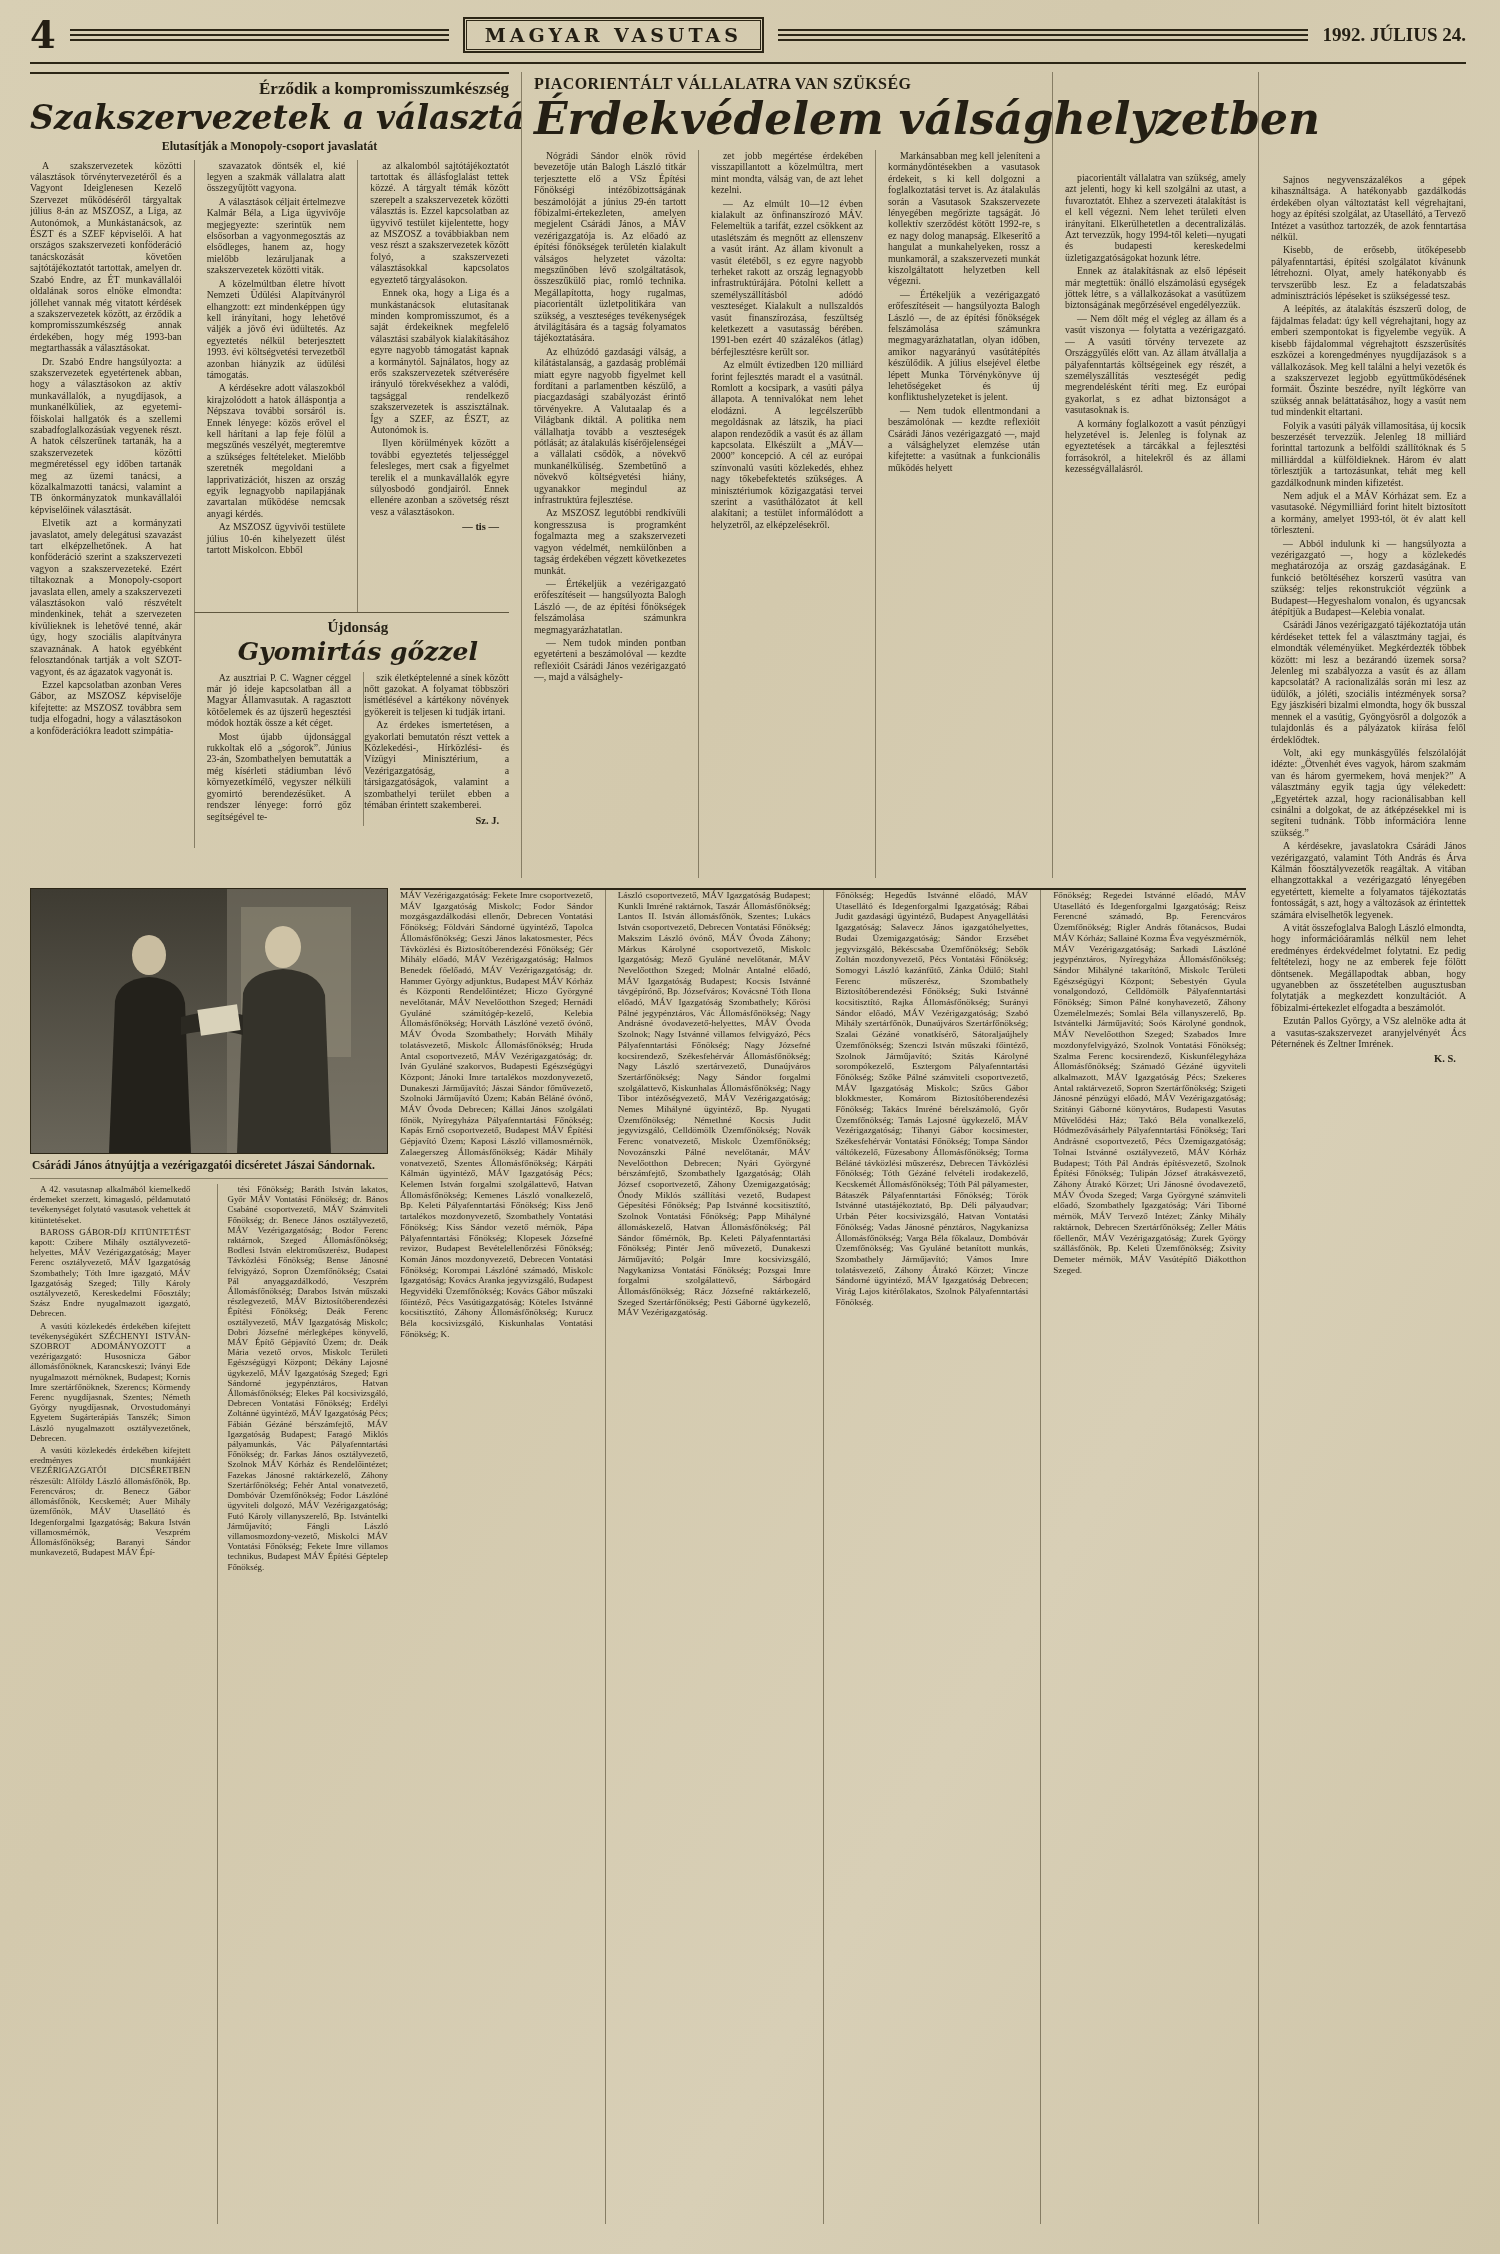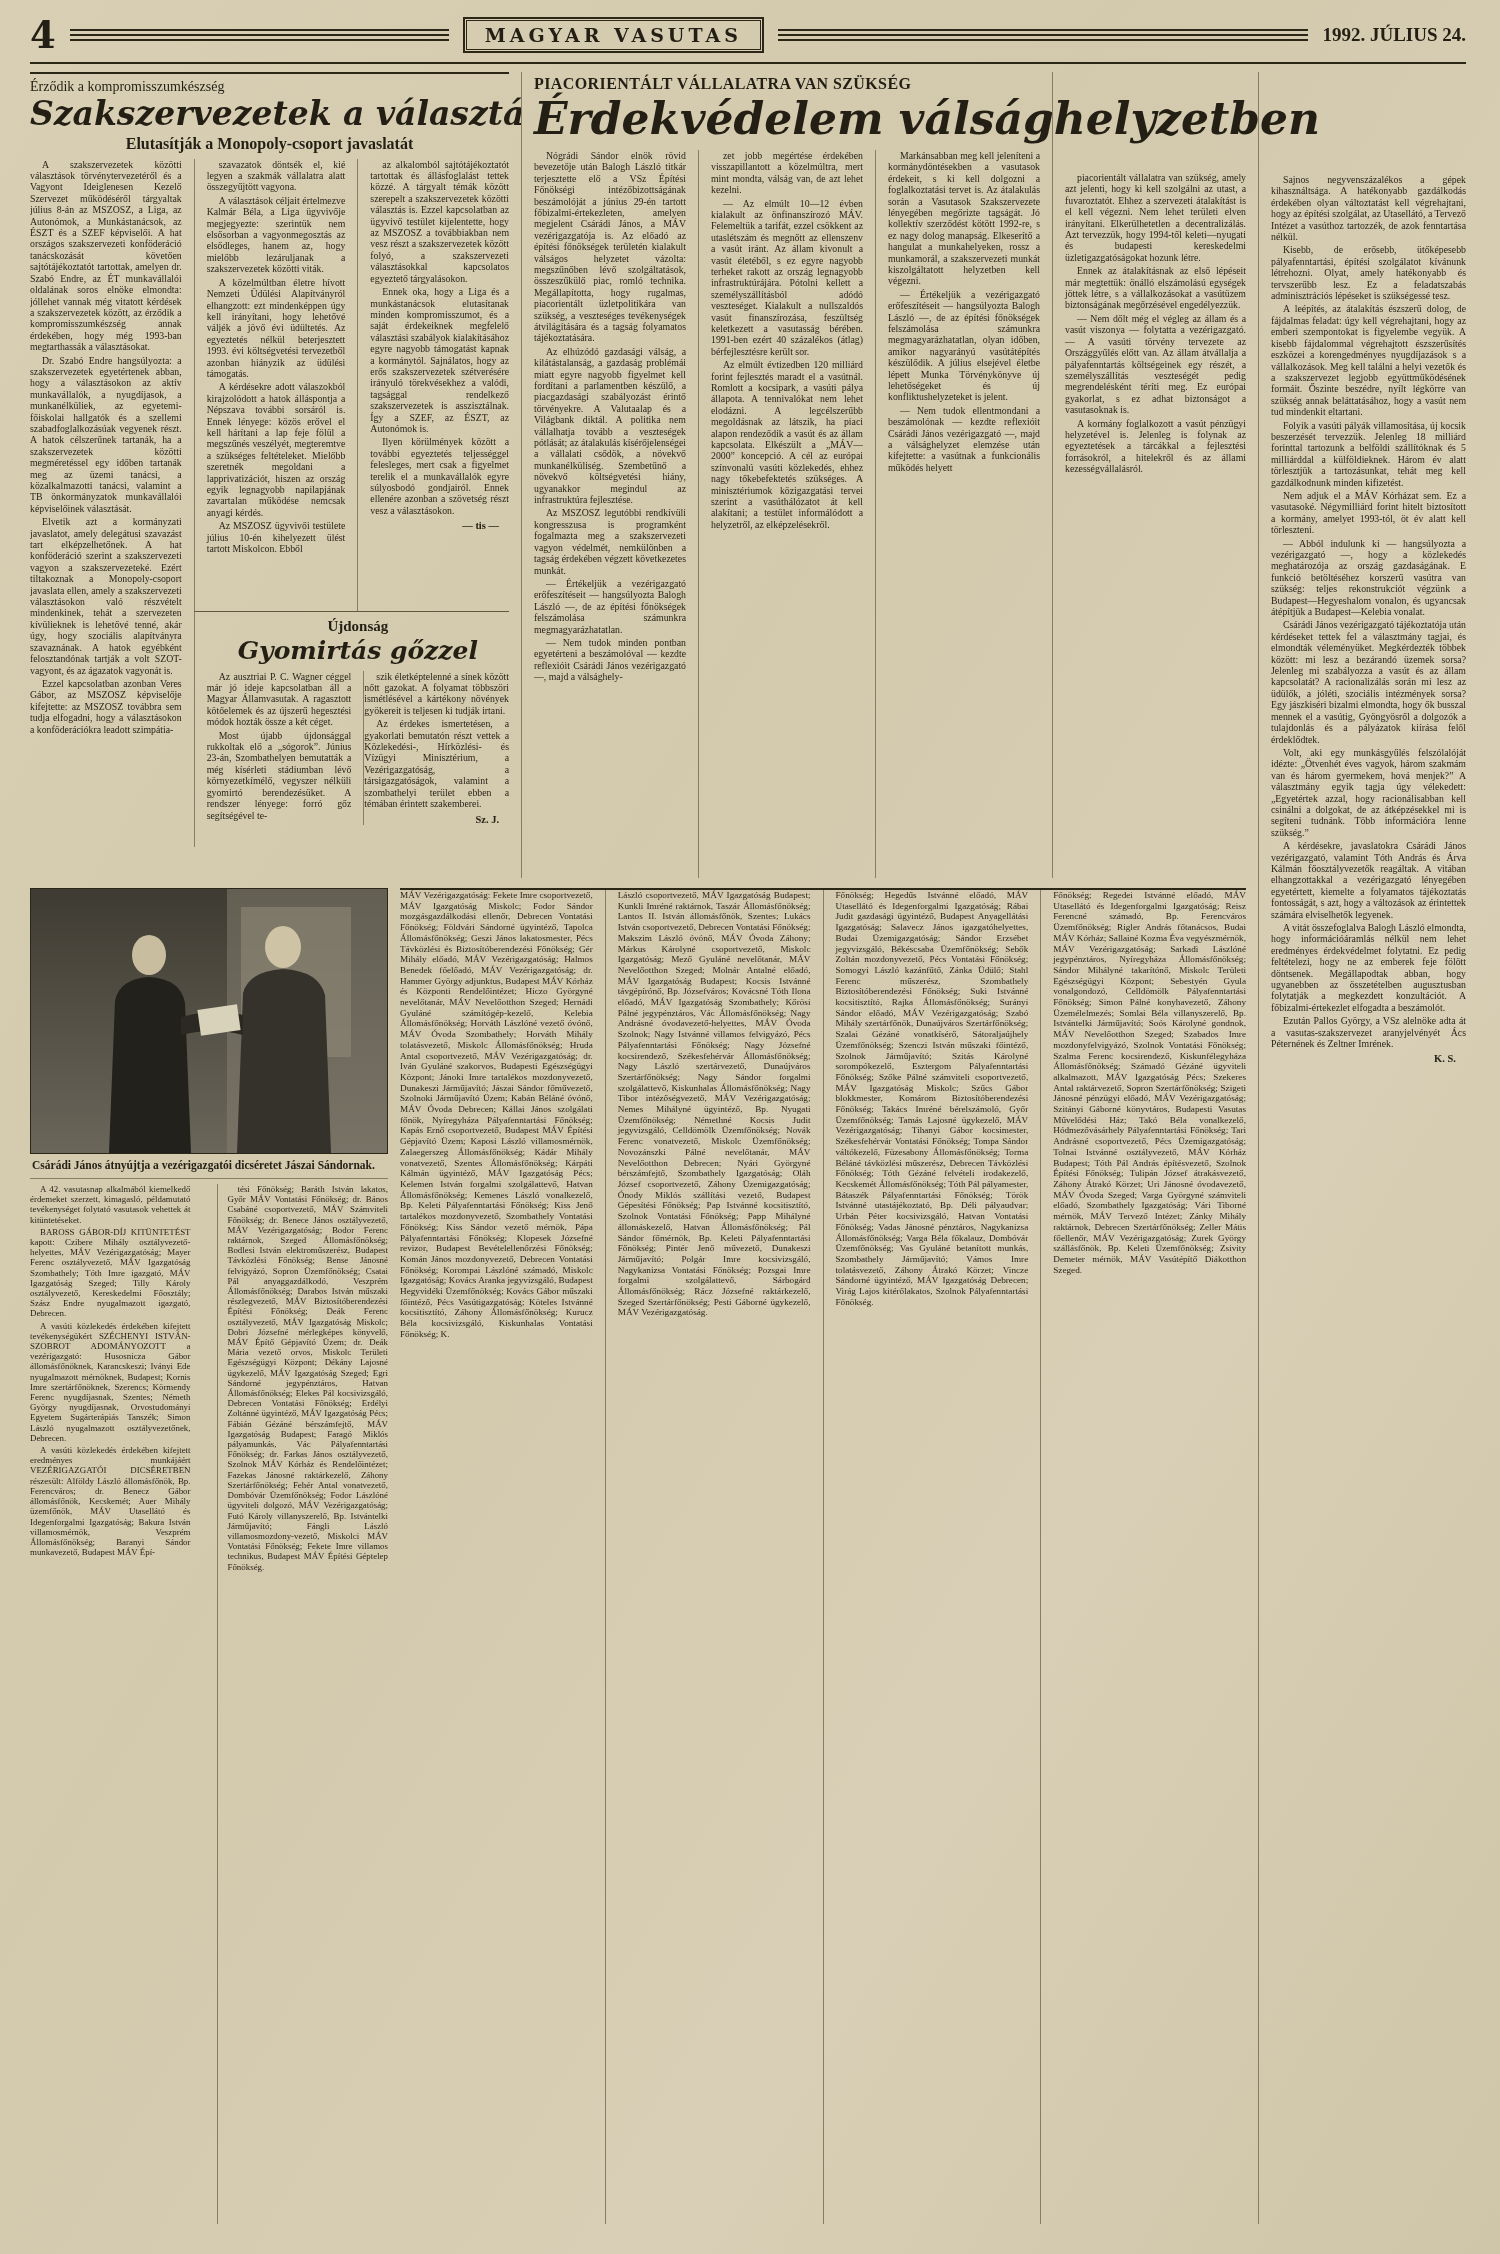--- a/index.html
+++ b/index.html
@@ -26,23 +26,23 @@
   
   .content { display:flex; gap:12px; height:2152px; margin-top:8px; }
   .main-left { flex:1; min-width:0; display:flex; flex-direction:column; }
   .rail { flex:0 0 208px; border-left:1px solid #867d64; padding-left:12px; padding-top:102px; overflow:hidden; }
 
   .row-a { display:flex; gap:12px; height:806px; }
   .row-b { display:flex; gap:12px; margin-top:10px; flex:1; min-height:0; }
 
   
   .union-art { flex:0 0 492px; border-right:1px solid #867d64; padding-right:12px; overflow:hidden; }
-  .u-kicker { border-top:2px solid #2c2616; font-size:14px; font-weight:normal; padding:5px 0 2px; }
+  .u-kicker { border-top:2px solid #2c2616; font-size:17px; font-weight:bold; padding:5px 0 2px;text-align:right; }
   .u-headline { font-family:"DejaVu Serif", serif; font-style:italic; font-weight:bold; font-size:33px; text-align:center; line-height:1.05; white-space:nowrap; }
-  .u-subhead { text-align:center; font-weight:bold; font-size:16px; margin:3px 0 6px; }
+  .u-subhead { text-align:center; font-weight:bold; font-size:12px; margin:3px 0 6px; }
   .u-body { display:grid; grid-template-columns:1fr 1fr 1fr; grid-template-rows:452px 1fr; column-gap:12px; height:688px; }
   .u-c1 { grid-row:1/3; overflow:hidden; }
   .u-c2 { grid-column:2; border-left:1px solid #867d64; padding-left:12px; overflow:hidden; }
   .u-c3 { grid-column:3; border-left:1px solid #867d64; padding-left:12px; overflow:hidden; }
   .nov { grid-column:2/4; grid-row:2; border-top:1px solid #5f573f; border-left:1px solid #867d64; padding:6px 0 0 12px; overflow:hidden; }
   .nov-label { text-align:center; font-weight:bold; font-size:15px; }
   .nov-h { text-align:center; font-family:"DejaVu Serif", serif; font-weight:bold; font-style:italic; font-size:25px; margin:1px 0 6px; }
   .nov-body { display:flex; gap:12px; }
   .nov-c { flex:1; min-width:0; overflow:hidden; }
   .nov-c + .nov-c { border-left:1px solid #867d64; }

